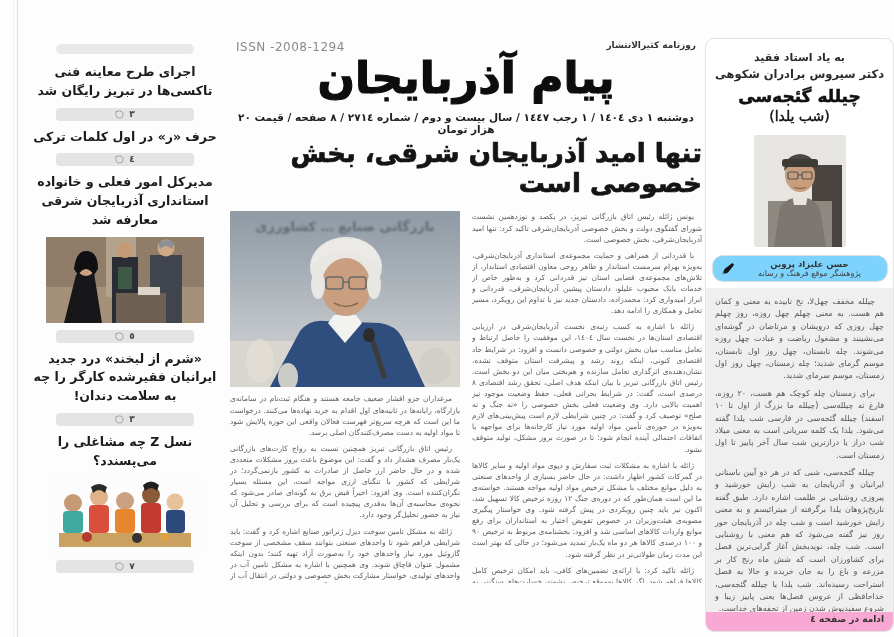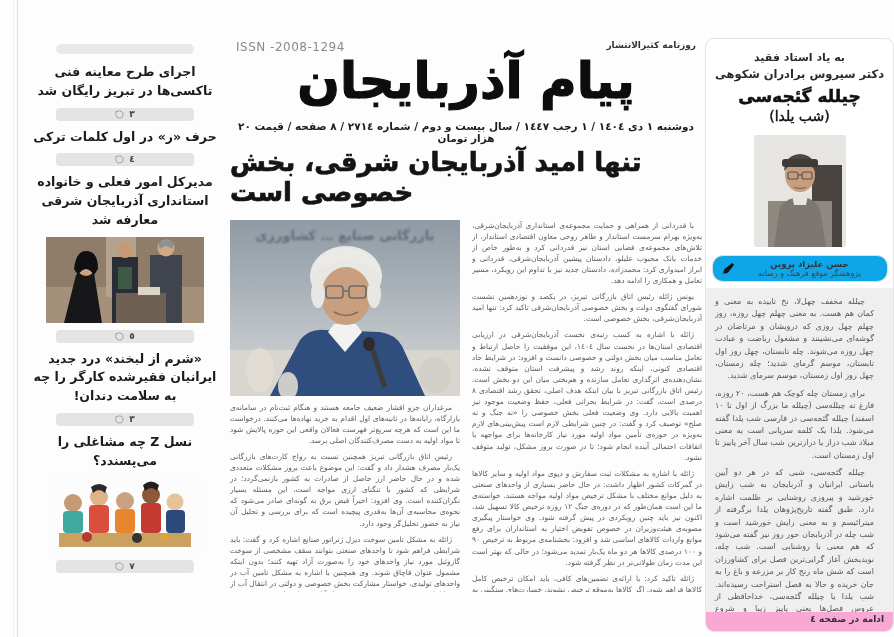--- a/index.html
+++ b/index.html
@@ -6,25 +6,25 @@
     background:#fbfbfb;font-family:"DejaVu Sans",sans-serif;direction:rtl;}
   .page{position:absolute;inset:0;background:#fdfdfd;}
   .edge-line{position:absolute;left:17px;top:0;width:1px;height:637px;background:#dedede;}
   .edge-line2{position:absolute;left:13px;top:0;width:1px;height:637px;background:#efefef;}
 
   
   .center{position:absolute;left:230px;top:40px;width:472px;}
   .meta-row{display:flex;justify-content:space-between;align-items:flex-start;padding:0 6px;}
   .paper-type{font-size:9px;font-weight:bold;color:#333;}
   .issn{font-size:12px;color:#8a8a8a;direction:ltr;letter-spacing:.5px;}
-  .logo{text-align:center;font-size:50px;font-weight:bold;color:#0d0d0d;line-height:1.35;
+  .logo{text-align:center;font-size:44px;font-weight:bold;color:#0d0d0d;line-height:1.35;
     letter-spacing:-1px;-webkit-text-stroke:1.2px #0d0d0d;margin-top:-6px;}
   .dateline{text-align:center;font-size:10.5px;font-weight:bold;color:#1d1d1d;margin-top:4px;}
   .kicker{text-align:center;font-size:13px;font-weight:bold;color:#222;margin-top:16px;}
-  .headline{text-align:left;font-size:26px;font-weight:bold;color:#141414;
+  .headline{text-align:right;font-size:26px;font-weight:bold;color:#141414;
     -webkit-text-stroke:.7px #141414;margin-top:3px;letter-spacing:-.5px;}
 
   
   .article{display:flex;gap:12px;margin-top:13px;}
   .col{width:230px;height:372px;overflow:hidden;}
   .col p{font-size:7.4px;line-height:1.5;color:#5e5e5e;text-align:justify;margin:0 0 5px 0;text-indent:8px;}
   .photo-main{position:relative;width:230px;height:176px;overflow:hidden;border-radius:1px;
     background:linear-gradient(180deg,#8f9aa4 0%,#a9b1b8 38%,#c2c6ca 70%,#d4d2cd 100%);margin-bottom:6px;}
   .banner-text{position:absolute;top:8px;right:6px;left:6px;text-align:center;
     font-size:13px;font-weight:bold;color:#39414b;opacity:.55;filter:blur(1px);}
@@ -43,26 +43,26 @@
 
   
   .memo{position:absolute;left:705px;top:38px;width:187px;height:592px;
     border:1px solid #e3e3e3;border-radius:9px;background:#fff;overflow:hidden;}
   .memo-head{text-align:center;padding:12px 8px 4px 8px;}
   .memo-d1{font-size:11px;font-weight:bold;color:#2a2a2a;}
   .memo-d2{font-size:11.5px;font-weight:bold;color:#2a2a2a;margin-top:3px;}
   .memo-title{font-size:17px;font-weight:bold;color:#111;-webkit-text-stroke:.5px #111;margin-top:5px;}
   .memo-sub{font-size:14px;font-weight:normal;color:#111;-webkit-text-stroke:.4px #111;margin-top:2px;}
   .portrait{display:block;margin:7px auto 0 auto;border-radius:2px;}
-  .byline{width:158px;margin:8px auto 6px auto;background:#0ea5e9;border:1px solid #ddd;border-radius:11px;
+  .byline{width:158px;margin:8px auto 6px auto;background:#7dd3fc;border:1px solid #ddd;border-radius:11px;
     display:flex;align-items:center;gap:6px;padding:3px 8px;}
   .byline-text{flex:1;text-align:center;}
   .byline-name{font-size:8.5px;font-weight:bold;color:#333;}
   .byline-role{font-size:8px;color:#444;}
-  .memo-body{background:#efefef;padding:8px 19px 4px 9px;height:312px;overflow:hidden;}
+  .memo-body{background:#efefef;padding:8px 9px 4px 9px;height:312px;overflow:hidden;}
   .memo-body p{font-size:8px;line-height:1.55;color:#555;text-align:justify;margin:0 0 5px 0;text-indent:9px;}
   .memo-cont{background:#f9a8d4;padding:2px 9px 8px 9px;font-size:9px;font-weight:bold;color:#333;}
 </style>
 </head>
 <body>
 
 <div class="page">
   <div class="edge-line2"></div>
   <div class="edge-line"></div>
 
@@ -72,22 +72,22 @@
       <span class="issn">ISSN -2008-1294</span>
     </div>
     <div class="logo">پیام آذربایجان</div>
     <div class="dateline">دوشنبه ١ دی ١٤٠٤ / ١ رجب ١٤٤٧ / سال بیست و دوم / شماره ٢٧١٤ / ٨ صفحه / قیمت ٢٠ هزار تومان</div>
 
     <div class="headline">تنها امید آذربایجان شرقی، بخش خصوصی است</div>
 
     <div class="article">
 
       <div class="col">
+        <p>یونس ژائله رئیس اتاق بازرگانی تبریز، در یکصد و نوزدهمین نشست شورای گفتگوی دولت و بخش خصوصی آذربایجان‌شرقی تاکید کرد: تنها امید آذربایجان‌شرقی، بخش خصوصی است.</p>
         <p>با قدردانی از همراهی و حمایت مجموعه‌ی استانداری آذربایجان‌شرقی، به‌ویژه بهرام سرمست استاندار و طاهر روحی معاون اقتصادی استاندار، از تلاش‌های مجموعه‌ی قضایی استان نیز قدردانی کرد و به‌طور خاص از خدمات بانک محبوب علیلو، دادستان پیشین آذربایجان‌شرقی، قدردانی و ابراز امیدواری کرد: محمدزاده، دادستان جدید نیز با تداوم این رویکرد، مسیر تعامل و همکاری را ادامه دهد.</p>
-        <p>یونس ژائله رئیس اتاق بازرگانی تبریز، در یکصد و نوزدهمین نشست شورای گفتگوی دولت و بخش خصوصی آذربایجان‌شرقی تاکید کرد: تنها امید آذربایجان‌شرقی، بخش خصوصی است.</p>
         <p>ژائله با اشاره به کسب رتبه‌ی نخست آذربایجان‌شرقی در ارزیابی اقتصادی استان‌ها در نخست سال ١٤٠٤، این موفقیت را حاصل ارتباط و تعامل مناسب میان بخش دولتی و خصوصی دانست و افزود: در شرایط حاد اقتصادی کنونی، اینکه روند رشد و پیشرفت استان متوقف نشده، نشان‌دهنده‌ی اثرگذاری تعامل سازنده و هم‌بختی میان این دو بخش است. رئیس اتاق بازرگانی تبریز با بیان اینکه هدف اصلی، تحقق رشد اقتصادی ٨ درصدی است، گفت: در شرایط بحرانی فعلی، حفظ وضعیت موجود نیز اهمیت بالایی دارد. وی وضعیت فعلی بخش خصوصی را «نه جنگ و نه صلح» توصیف کرد و گفت: در چنین شرایطی لازم است پیش‌بینی‌های لازم به‌ویژه در حوزه‌ی تأمین مواد اولیه مورد نیاز کارخانه‌ها برای مواجهه با اتفاقات احتمالی آینده انجام شود؛ تا در صورت بروز مشکل، تولید متوقف نشود.</p>
         <p>ژائله با اشاره به مشکلات ثبت سفارش و دپوی مواد اولیه و سایر کالاها در گمرکات کشور اظهار داشت: در حال حاضر بسیاری از واحدهای صنعتی به دلیل موانع مختلف با مشکل ترخیص مواد اولیه مواجه هستند. خواسته‌ی ما این است همان‌طور که در دوره‌ی جنگ ١٢ روزه ترخیص کالا تسهیل شد، اکنون نیز باید چنین رویکردی در پیش گرفته شود. وی خواستار پیگیری مصوبه‌ی هیئت‌وزیران در خصوص تفویض اختیار به استانداران برای رفع موانع واردات کالاهای اساسی شد و افزود: بخشنامه‌ی مربوط به ترخیص ٩٠ و ١٠٠ درصدی کالاها هر دو ماه یک‌بار تمدید می‌شود؛ در حالی که بهتر است این مدت زمان طولانی‌تر در نظر گرفته شود.</p>
         <p>ژائله تاکید کرد: با ارائه‌ی تضمین‌های کافی، باید امکان ترخیص کامل کالاها فراهم شود. اگر کالاها به‌موقع ترخیص نشوند، خسارت‌های سنگینی به صاحبان کالا و جامعه وارد می‌شود؛ نمونه‌ی آن از بین رفتن کالاهای دپو شده در گمرک بندرعباس بر اثر سیل بود. وی با اشاره به مشکلات مرغداران گفت: بسیاری از</p>
       </div>
 
       <div class="col">
         <div class="photo-main">
           <div class="banner-text">بازرگانی صنایع … کشاورزی</div>
           <svg viewBox="0 0 230 176">
             <rect x="0" y="130" width="230" height="46" fill="#d9d6cf"></rect>

